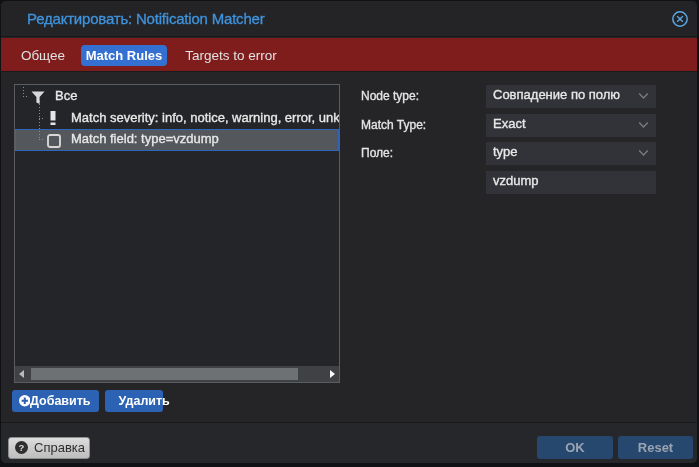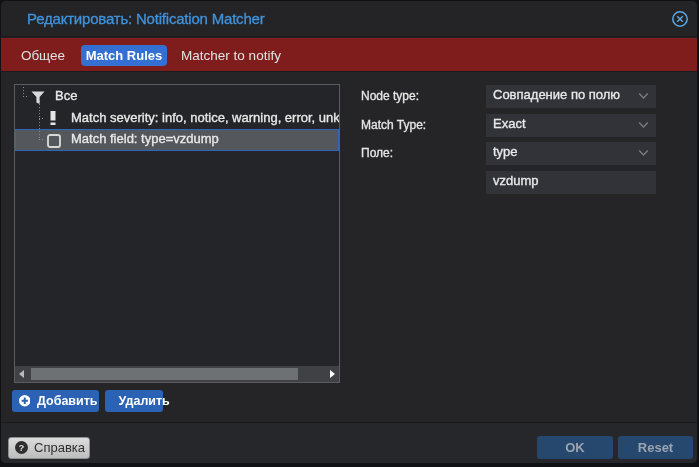--- a/index.html
+++ b/index.html
@@ -43,21 +43,21 @@
     <div class="title">Редактировать: Notification Matcher</div>
     <svg class="closebtn" width="18" height="18" viewBox="0 0 18 18">
       <circle cx="9" cy="9" r="7.2" fill="none" stroke="#5aa7e5" stroke-width="1.5"></circle>
       <line x1="6.2" y1="6.2" x2="11.8" y2="11.8" stroke="#5aa7e5" stroke-width="1.4"></line>
       <line x1="11.8" y1="6.2" x2="6.2" y2="11.8" stroke="#5aa7e5" stroke-width="1.4"></line>
     </svg>
   </div>
   <div class="tabbar">
     <div class="tab tab1">Общее</div>
     <div class="tab tab2">Match Rules</div>
-    <div class="tab tab3">Matcher to notify</div>
+    <div class="tab tab3">Targets to error</div>
   </div>
 
   <div class="tree">
     <div class="rowsel"></div>
 
     <div class="vdots" style="left:8px; top:2px; height:10px;"></div>
     <div class="hdots" style="left:8px; top:11px; width:6px;"></div>
     <div class="vdots" style="left:24px; top:16px; height:39px;"></div>
     <div class="hdots" style="left:24px; top:33px; width:6px;"></div>
     <div class="hdots" style="left:24px; top:54px; width:6px;"></div>
@@ -87,21 +87,21 @@
       <div class="hthumb"></div>
       <div class="arrowR"></div>
     </div>
   </div>
 
   <div class="bluebtn" style="left:11px; width:87px;">
     <svg style="margin-left:6.5px;" width="11.5" height="11.5" viewBox="0 0 12 12">
       <circle cx="6" cy="6" r="6" fill="#fff"></circle>
       <path d="M6 2.7 V9.3 M2.7 6 H9.3" stroke="#2c62b3" stroke-width="2.1"></path>
     </svg>
-    <span style="margin-left:7px;">Добавить</span>
+    <span style="">Добавить</span>
   </div>
   <div class="bluebtn" style="left:104px; width:58px;">
     <svg style="margin-left:6.5px;" width="11.5" height="11.5" viewBox="0 0 12 12">
       <circle cx="6" cy="6" r="6" fill="#fff"></circle>
       <path d="M2.7 6 H9.3" stroke="#2c62b3" stroke-width="2.1"></path>
     </svg>
     <span style="margin-left:7px;">Удалить</span>
   </div>
 
   <div class="flabel" style="top:84px;">Node type:</div>

